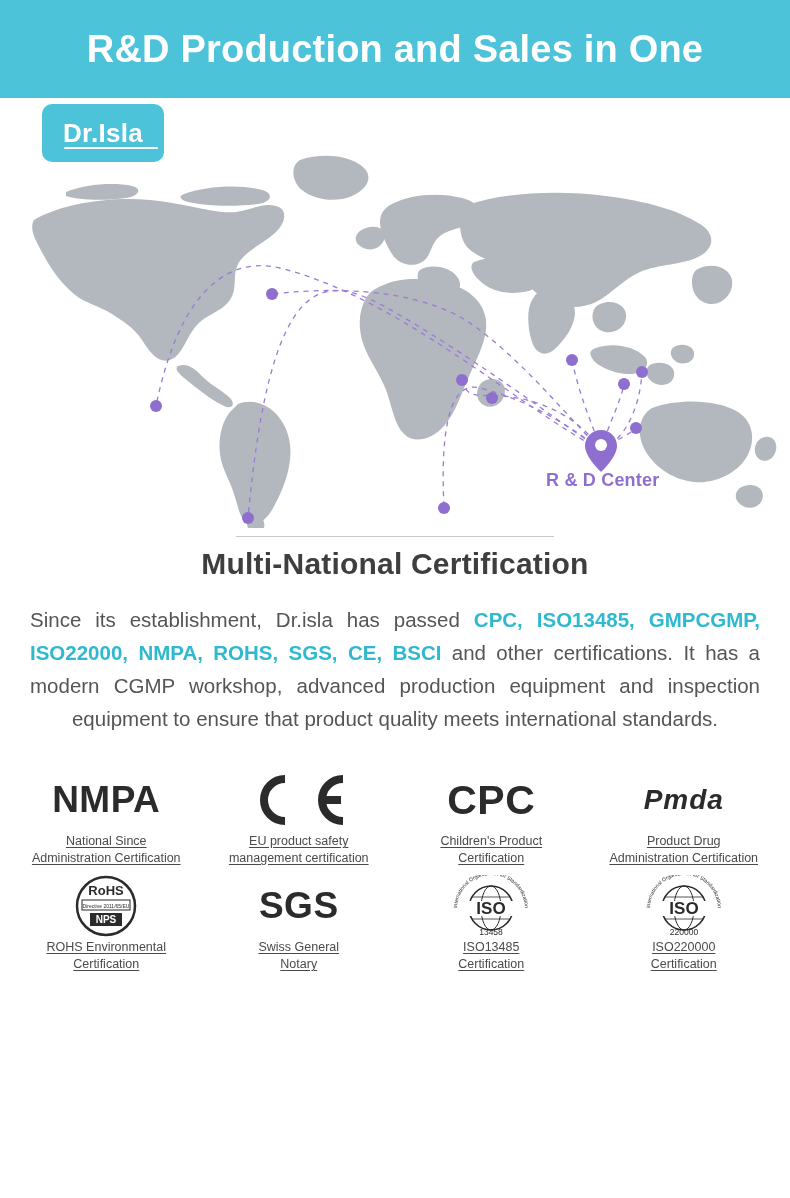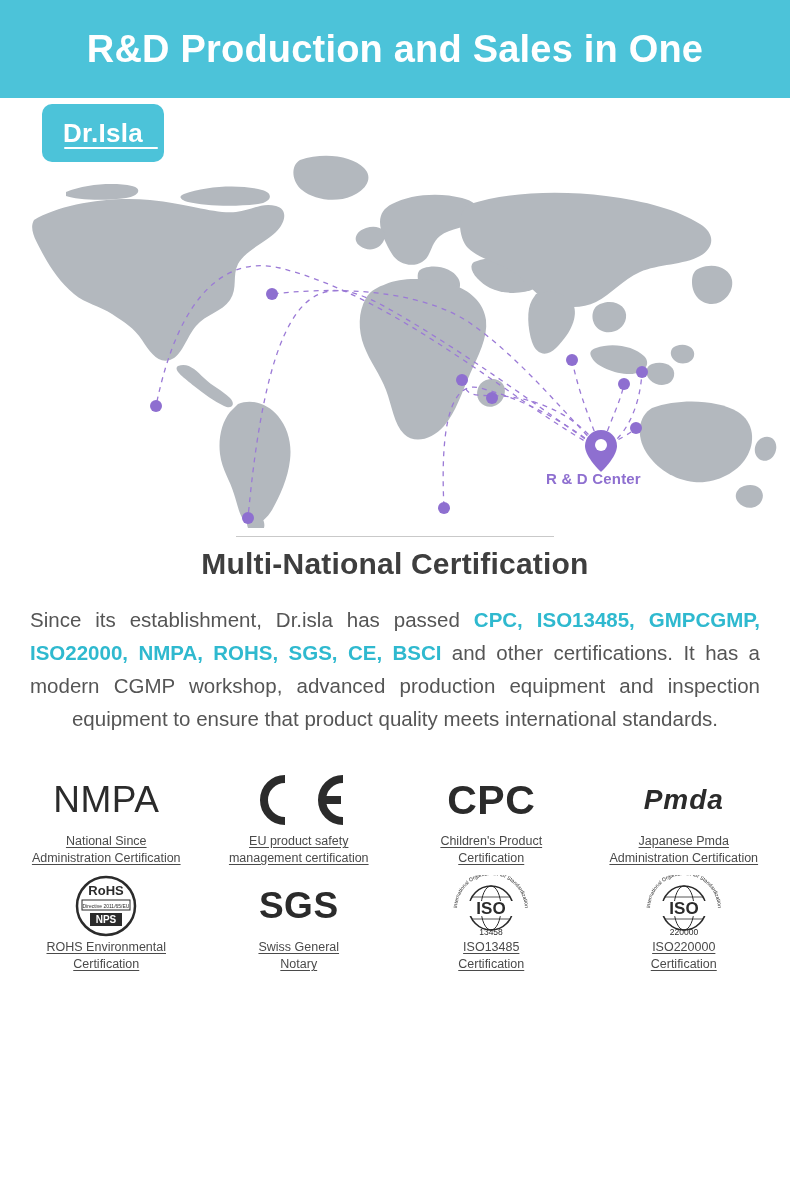--- a/index.html
+++ b/index.html
@@ -66,21 +66,21 @@
     position: relative;
     width: 790px;
     height: 420px;
     margin-top: 10px;
   }
   .map-svg { display: block; width: 790px; height: 420px; }
   .rd-label {
     position: absolute;
     left: 546px;
     top: 362px;
-    font-size: 15px;
+    font-size: 18px;
     font-weight: bold;
     color: #8e6fd0;
     letter-spacing: 0.2px;
   }
 
   
   .section-titles { text-align: center; margin-top: 6px; }
   .global-sales {
     font-size: 36px;
     font-weight: bold;
@@ -137,21 +137,21 @@
     font-size: 12.5px;
     line-height: 17px;
     color: #4a4a4a;
   }
   .cert-caption span {
     display: block;
     text-decoration: underline;
     text-underline-offset: 2px;
   }
 
-  .mark-nmpa { font-size: 37px; font-weight: normal; color: #2b2b2b; letter-spacing: 0.5px; }
+  .mark-nmpa { font-size: 37px; font-weight: bold; color: #2b2b2b; letter-spacing: 0.5px; }
   .mark-sgs { font-size: 37px; font-weight: bold; color: #2b2b2b; letter-spacing: 0.5px; }
   .mark-cpc { font-size: 41px; font-weight: bold; color: #2b2b2b; letter-spacing: 0.5px; }
   .mark-pmda { font-size: 28px; font-weight: bold; color: #2b2b2b; font-style: italic; letter-spacing: 1px; }
 </style>
 </head>
 <body>
 
 <div class="page">
 
   <div class="banner">
@@ -293,21 +293,21 @@
         <span>Children's Product</span>
         <span>Certification</span>
       </div>
     </div>
 
     <div class="cert-cell">
       <div class="cert-mark">
         <span class="mark-pmda">Pmda</span>
       </div>
       <div class="cert-caption">
-        <span>Japanese Pmda</span>
+        <span>Product Drug</span>
         <span>Administration Certification</span>
       </div>
     </div>
 
     <div class="cert-cell">
       <div class="cert-mark">
         <svg width="84" height="62" viewBox="0 0 84 62">
           <circle cx="42" cy="31" r="29" fill="none" stroke="#2b2b2b" stroke-width="2.5"></circle>
           <text x="42" y="20" text-anchor="middle" font-family="Liberation Sans, sans-serif" font-size="13" font-weight="bold" fill="#2b2b2b">RoHS</text>
           <rect x="18" y="25" width="48" height="10" fill="none" stroke="#2b2b2b" stroke-width="1"></rect>

